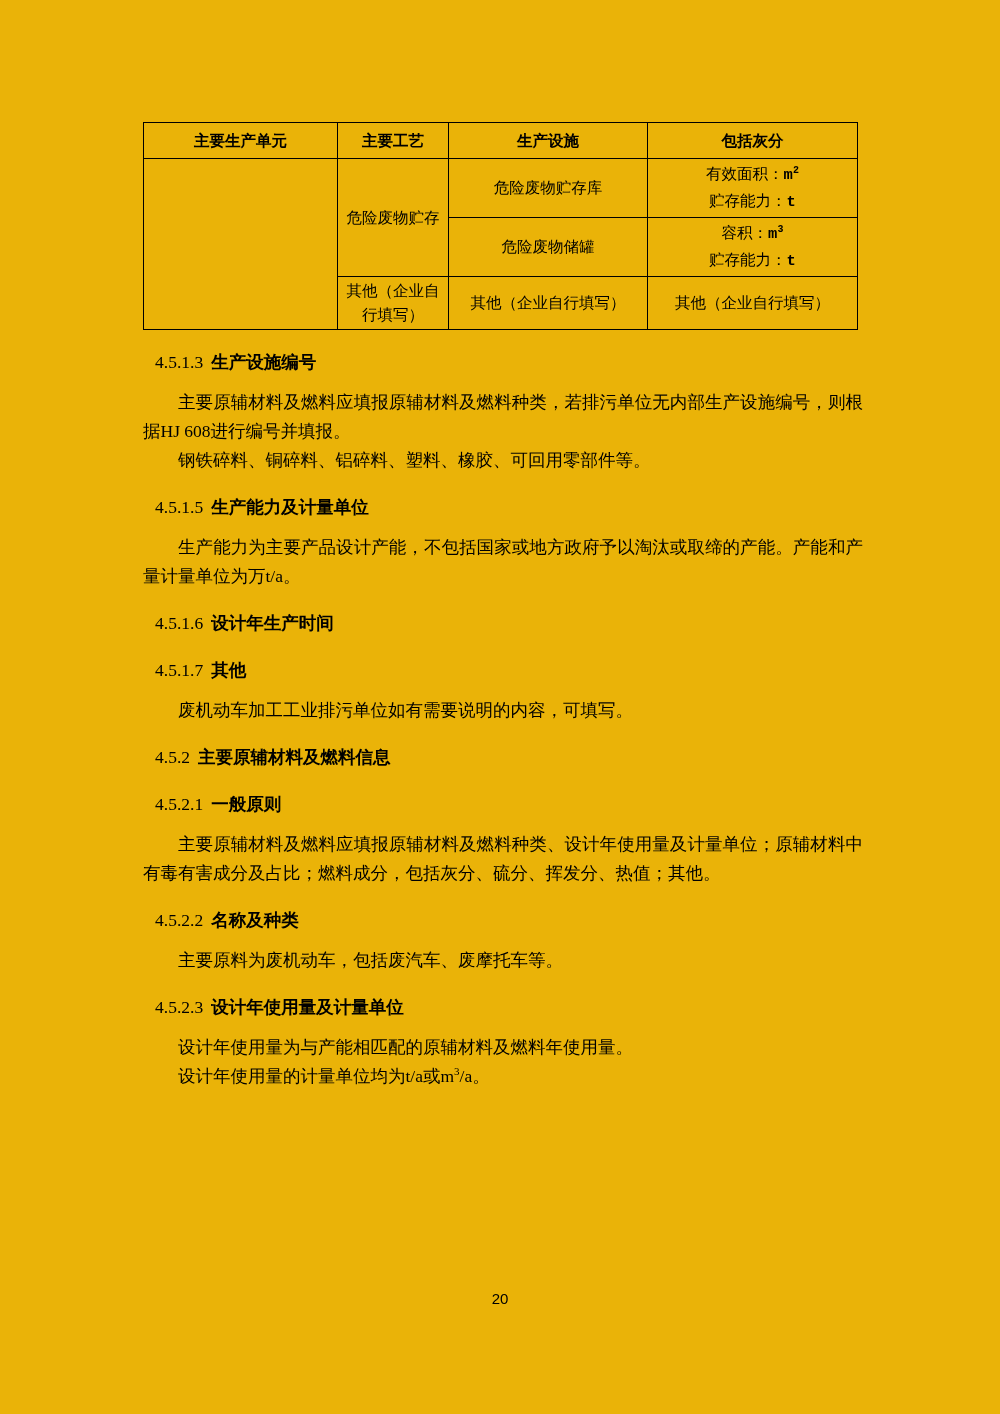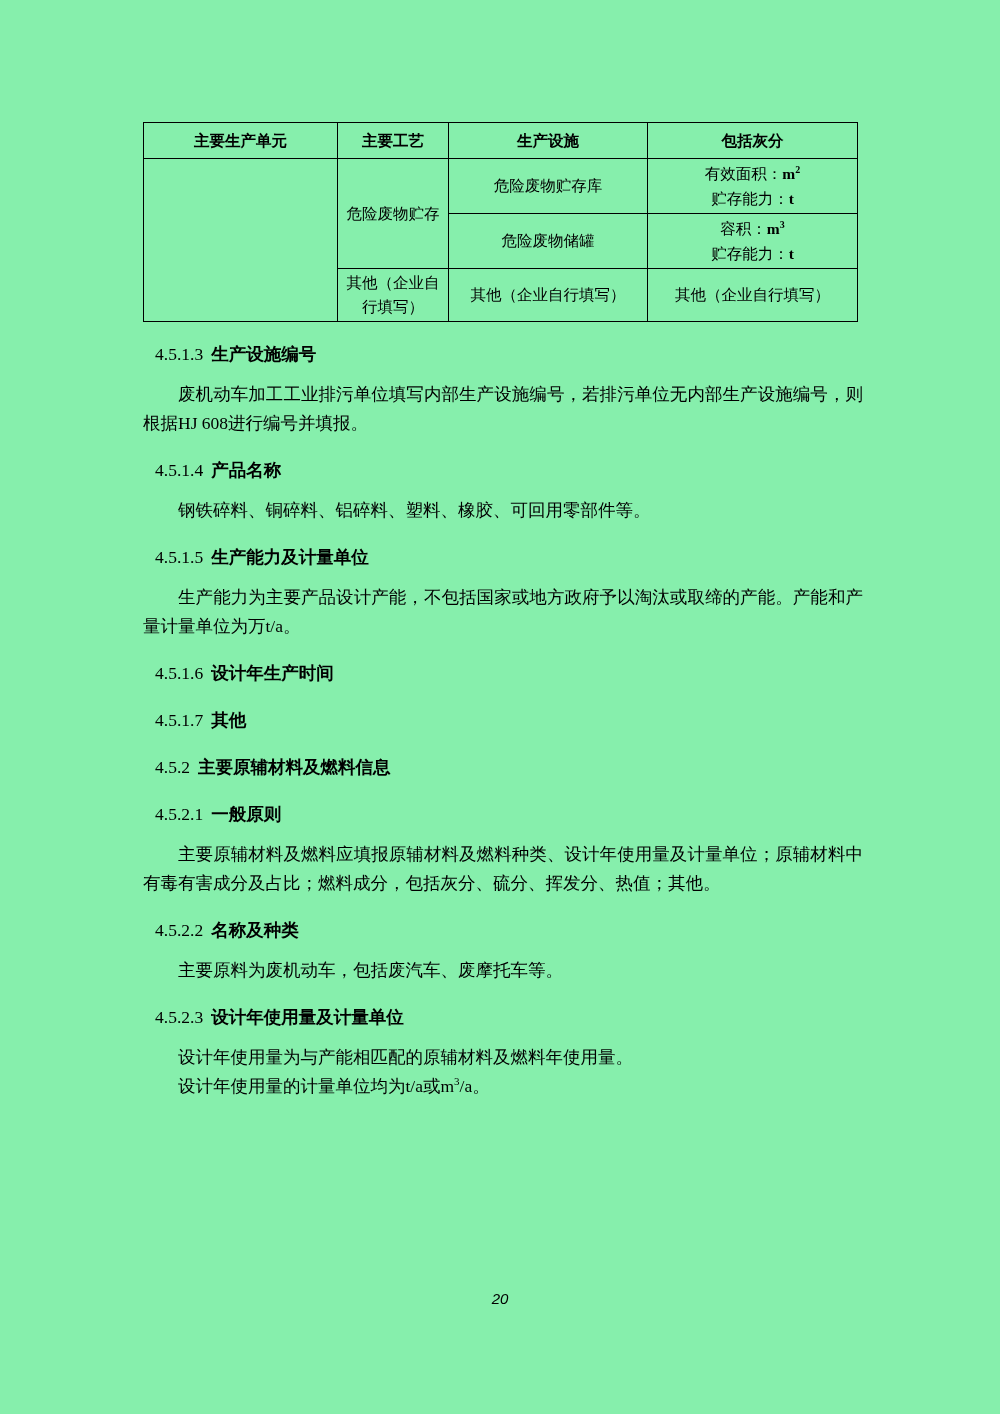--- a/index.html
+++ b/index.html
@@ -4,21 +4,21 @@
 <style>
   html, body {
     margin: 0;
     padding: 0;
     background: #ffffff;
   }
   .page {
     position: relative;
     width: 1000px;
     height: 1414px;
-    background: #86efac;
+    background: #eab308;
     color: #000000;
     font-family: "Liberation Serif", serif;
     overflow: hidden;
   }
   .content {
     position: absolute;
     left: 143px;
     top: 0;
     width: 720px;
   }
@@ -45,21 +45,21 @@
     font-weight: bold;
     font-family: "Liberation Sans", sans-serif;
   }
   tr.t-header { height: 36px; }
   tr.t-row1 { height: 53px; }
   tr.t-row2 { height: 55px; }
   tr.t-row3 { height: 50px; }
   .param-line { line-height: 25px; }
   .unit {
     font-weight: bold;
-    font-family: Liberation Serif, serif;
+    font-family: Liberation Mono, monospace;
     text-align: center;
   }
   .unit sup {
     font-size: 10px;
     line-height: 0;
   }
 
   
   .sec-h {
     margin: 18px 0 11px 0;
@@ -91,21 +91,20 @@
   
   .page-num {
     position: absolute;
     top: 1289px;
     left: 0;
     width: 1000px;
     text-align: center;
     font-family: "Liberation Sans", sans-serif;
     font-size: 15px;
     line-height: 20px;
-    font-style: italic;
   }
 </style>
 </head>
 <body>
 
 <div class="page">
   <div class="content">
 
     <table class="facility-table">
       <colgroup>
@@ -139,31 +138,31 @@
       </tr>
       <tr class="t-row3">
         <td>其他（企业自行填写）</td>
         <td>其他（企业自行填写）</td>
         <td>其他（企业自行填写）</td>
       </tr>
     </tbody>
       </table>
 
     <h3 class="sec-h"><span class="sec-num">4.5.1.3</span><span class="sec-title">生产设施编号</span></h3>
-    <p class="sec-p">废机动车加工工业排污单位填写内部生产设施编号，若排污单位无内部生产设施编号，则根据HJ 608进行编号并填报。</p>
+    <p class="sec-p">主要原辅材料及燃料应填报原辅材料及燃料种类，若排污单位无内部生产设施编号，则根据HJ 608进行编号并填报。</p>
 
-    <h3 class="sec-h"><span class="sec-num">4.5.1.4</span><span class="sec-title">产品名称</span></h3>
     <p class="sec-p">钢铁碎料、铜碎料、铝碎料、塑料、橡胶、可回用零部件等。</p>
 
     <h3 class="sec-h"><span class="sec-num">4.5.1.5</span><span class="sec-title">生产能力及计量单位</span></h3>
     <p class="sec-p">生产能力为主要产品设计产能，不包括国家或地方政府予以淘汰或取缔的产能。产能和产量计量单位为万t/a。</p>
 
     <h3 class="sec-h"><span class="sec-num">4.5.1.6</span><span class="sec-title">设计年生产时间</span></h3>
 
     <h3 class="sec-h"><span class="sec-num">4.5.1.7</span><span class="sec-title">其他</span></h3>
+    <p class="sec-p">废机动车加工工业排污单位如有需要说明的内容，可填写。</p>
 
     <h3 class="sec-h"><span class="sec-num">4.5.2</span><span class="sec-title">主要原辅材料及燃料信息</span></h3>
 
     <h3 class="sec-h"><span class="sec-num">4.5.2.1</span><span class="sec-title">一般原则</span></h3>
     <p class="sec-p">主要原辅材料及燃料应填报原辅材料及燃料种类、设计年使用量及计量单位；原辅材料中有毒有害成分及占比；燃料成分，包括灰分、硫分、挥发分、热值；其他。</p>
 
     <h3 class="sec-h"><span class="sec-num">4.5.2.2</span><span class="sec-title">名称及种类</span></h3>
     <p class="sec-p">主要原料为废机动车，包括废汽车、废摩托车等。</p>
 
     <h3 class="sec-h"><span class="sec-num">4.5.2.3</span><span class="sec-title">设计年使用量及计量单位</span></h3>

